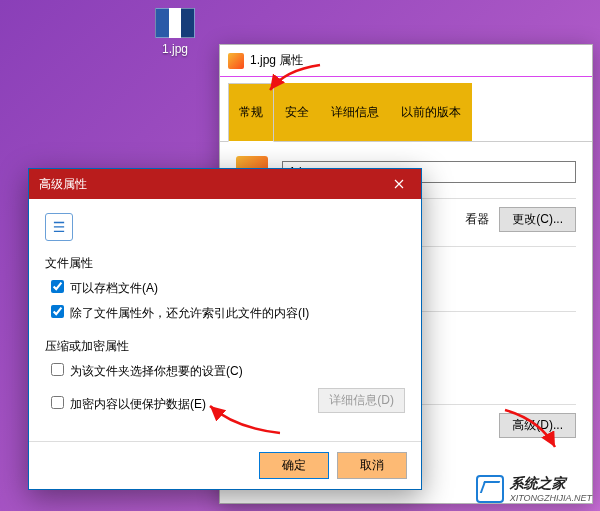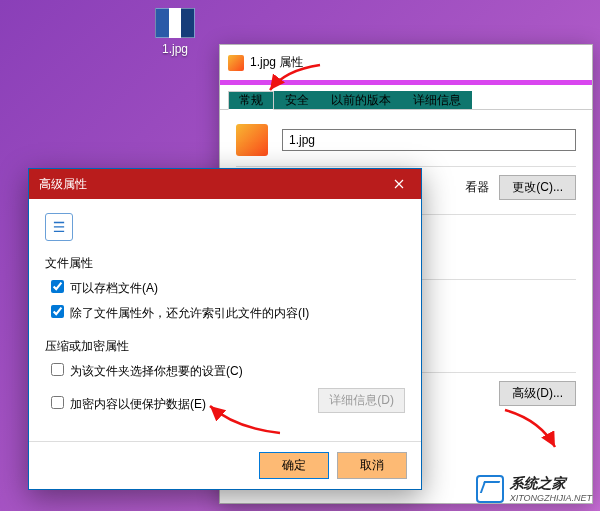--- a/index.html
+++ b/index.html
@@ -5,24 +5,24 @@
   * { box-sizing: border-box; margin: 0; padding: 0; font-family: "Microsoft YaHei", "Segoe UI", sans-serif; font-size: 12px; }
   body { width: 600px; height: 511px; background: linear-gradient(135deg, #8a3fb8 0%, #a855c4 50%, #c86dd7 100%); position: relative; overflow: hidden; }
 
   
   .desktop-icon { position: absolute; top: 8px; left: 145px; width: 60px; text-align: center; color: #fff; cursor: pointer; }
   .desktop-icon .thumb { width: 40px; height: 30px; margin: 0 auto 4px; background: linear-gradient(to right, #2a5aa8 33%, #fff 33%, #fff 66%, #163d7a 66%); border: 1px solid rgba(255,255,255,0.4); }
   .desktop-icon .label { text-shadow: 0 1px 2px rgba(0,0,0,0.5); }
 
   
   .dlg-props { position: absolute; top: 44px; left: 219px; width: 374px; height: 460px; background: #fff; border: 1px solid #b5b5b5; box-shadow: 0 4px 20px rgba(0,0,0,0.3); }
-  .dlg-props .titlebar { height: 40px; background: #fff; display: flex; align-items: center; padding: 0 8px; border-bottom: 5px solid #d946ef; }
+  .dlg-props .titlebar { height: 32px; background: #fff; display: flex; align-items: center; padding: 0 8px; border-bottom: 1px solid #d946ef; }
   .dlg-props .titlebar .appicon { width: 16px; height: 16px; background: linear-gradient(135deg,#f7b733,#fc4a1a); margin-right: 6px; border-radius:2px; }
   .dlg-props .tabs { display: flex; padding: 6px 8px 0; border-bottom: 1px solid #ccc; }
-  .dlg-props .tab { padding: 0 10px; border: 1px solid transparent; border-bottom: none; background: #0f766e; cursor: pointer; }
+  .dlg-props .tab { padding: 20px 10px; border: 1px solid transparent; border-bottom: none; background: #eab308; cursor: pointer; }
   .dlg-props .tab.active { border-color: #ccc; border-bottom: 1px solid #fff; margin-bottom: -1px; }
   .dlg-props .body { padding: 14px 16px; }
   .dlg-props .row { display: flex; align-items: center; margin-bottom: 10px; }
   .dlg-props .iconbox { width: 32px; height: 32px; background: linear-gradient(135deg,#f7b733,#fc4a1a); border-radius:3px; margin-right: 14px; }
   .dlg-props input.fname { flex:1; border: 1px solid #7a7a7a; padding: 3px 6px; height: 22px; }
   .dlg-props hr { border: none; border-top: 1px solid #ddd; margin: 8px 0; }
   .dlg-props .pair { display: flex; margin-bottom: 14px; }
   .dlg-props .pair .k { width: 90px; }
   .dlg-props .pair .v { flex:1; }
   .dlg-props .btn { border: 1px solid #adadad; background: #e1e1e1; padding: 3px 12px; cursor: pointer; }
@@ -62,22 +62,22 @@
 </div>
 
 <div class="dlg-props">
   <div class="titlebar">
     <div class="appicon"></div>
     <span>1.jpg 属性</span>
   </div>
   <div class="tabs">
     <div class="tab active">常规</div>
     <div class="tab">安全</div>
+    <div class="tab">详细信息</div>
     <div class="tab">以前的版本</div>
-    <div class="tab">详细信息</div>
   </div>
   <div class="body">
     <div class="row">
       <div class="iconbox"></div>
       <input class="fname" value="1.jpg" style="">
     </div>
     <hr>
     <div class="pair">
       <span class="k"></span>
       <span class="v" style="display:flex;gap:10px;align-items:center;justify-content:flex-end;">

